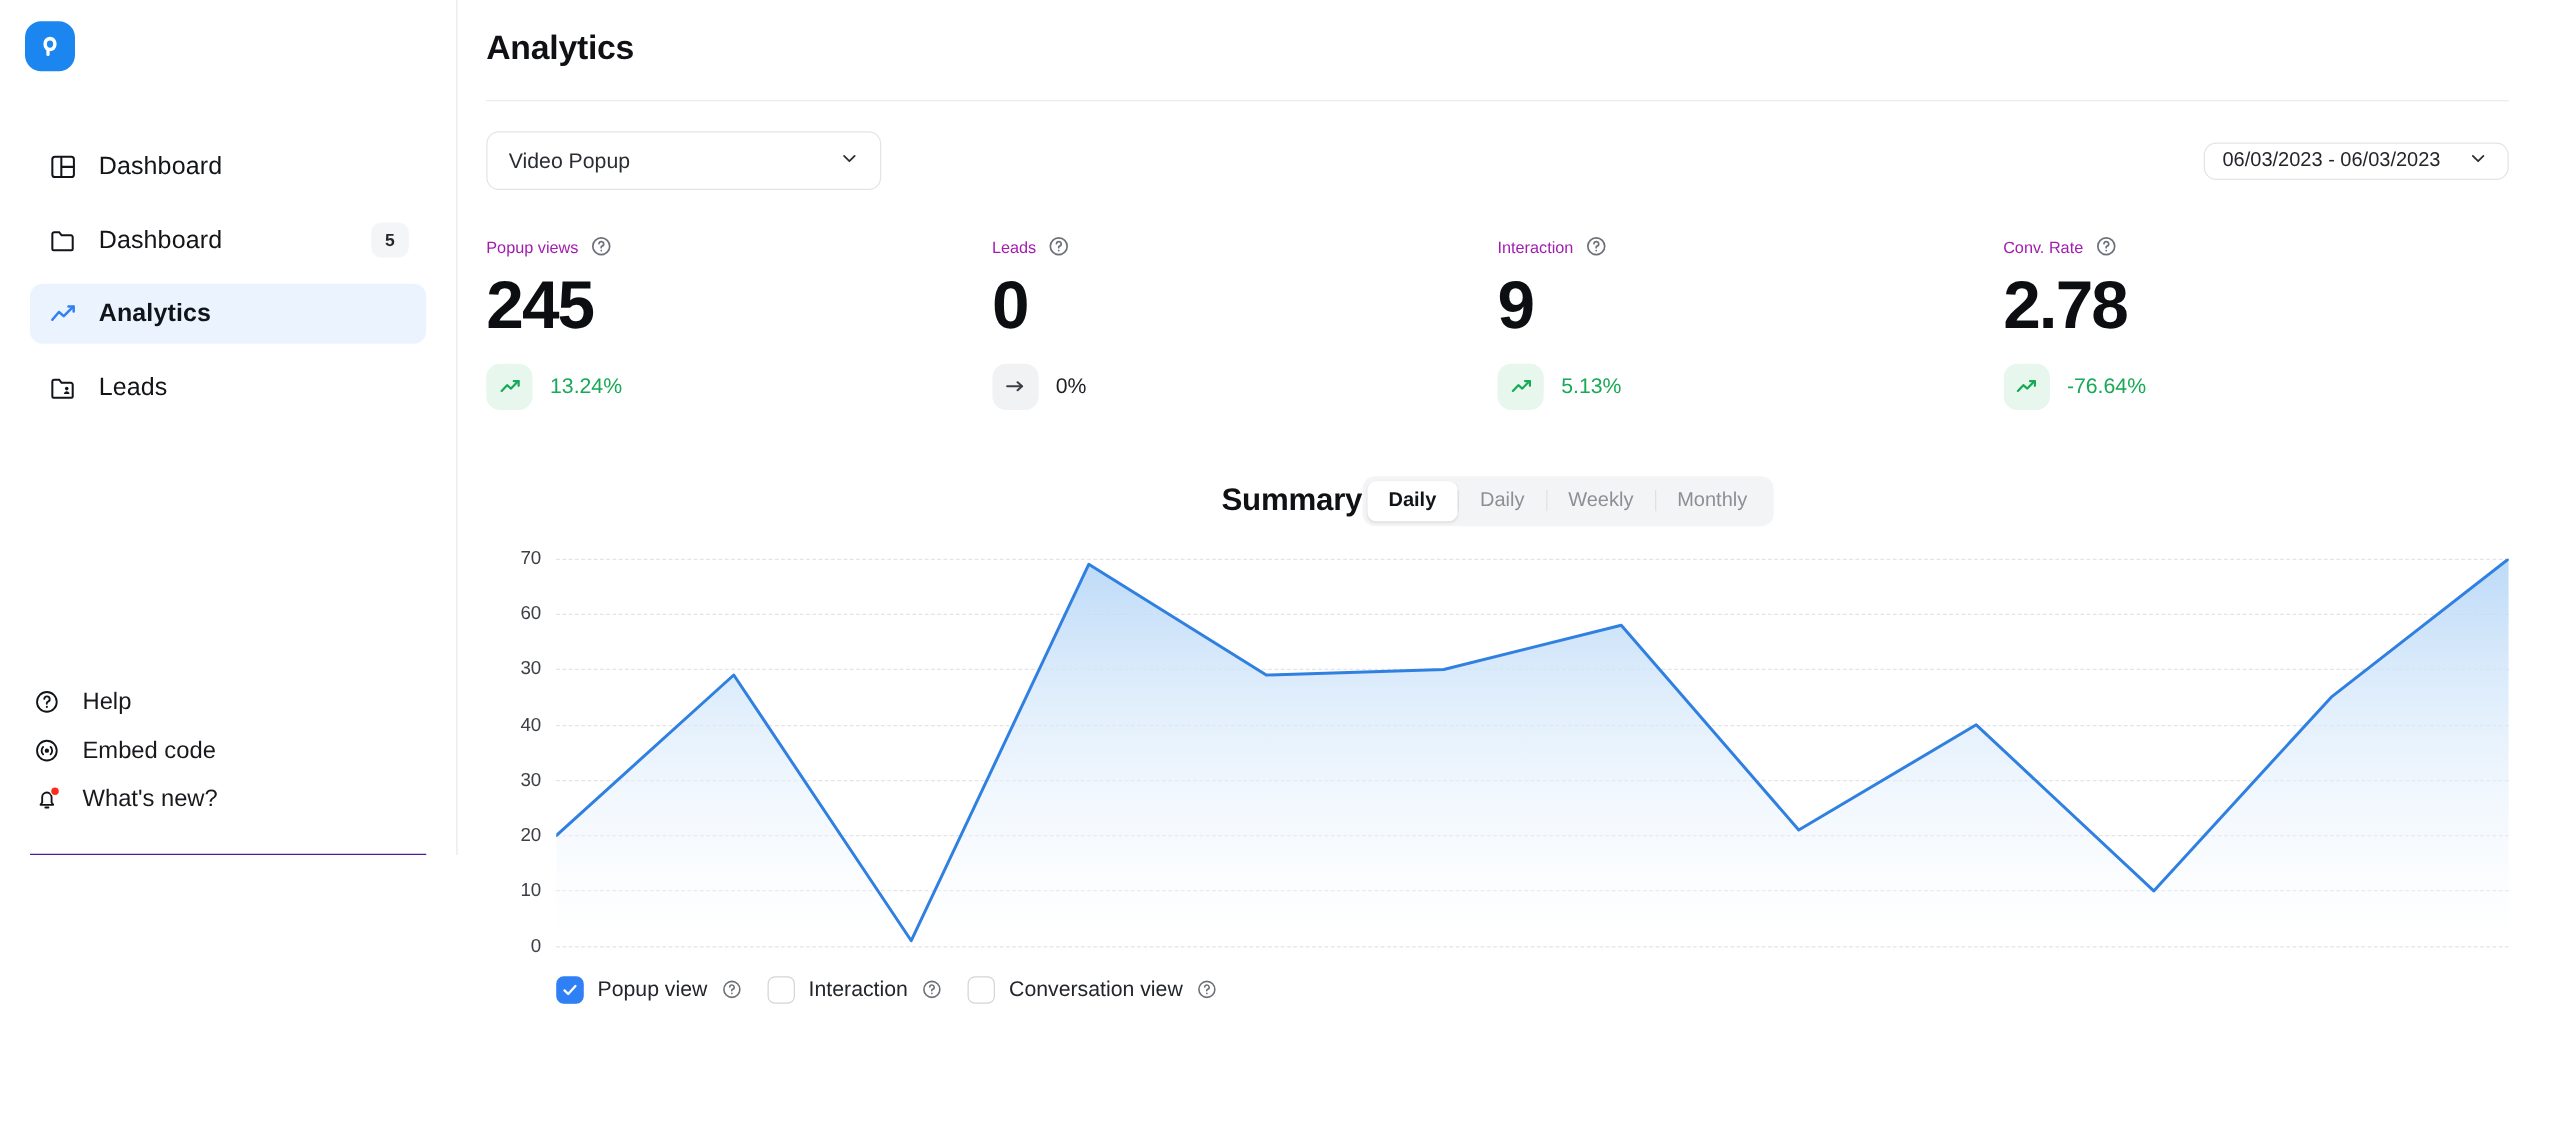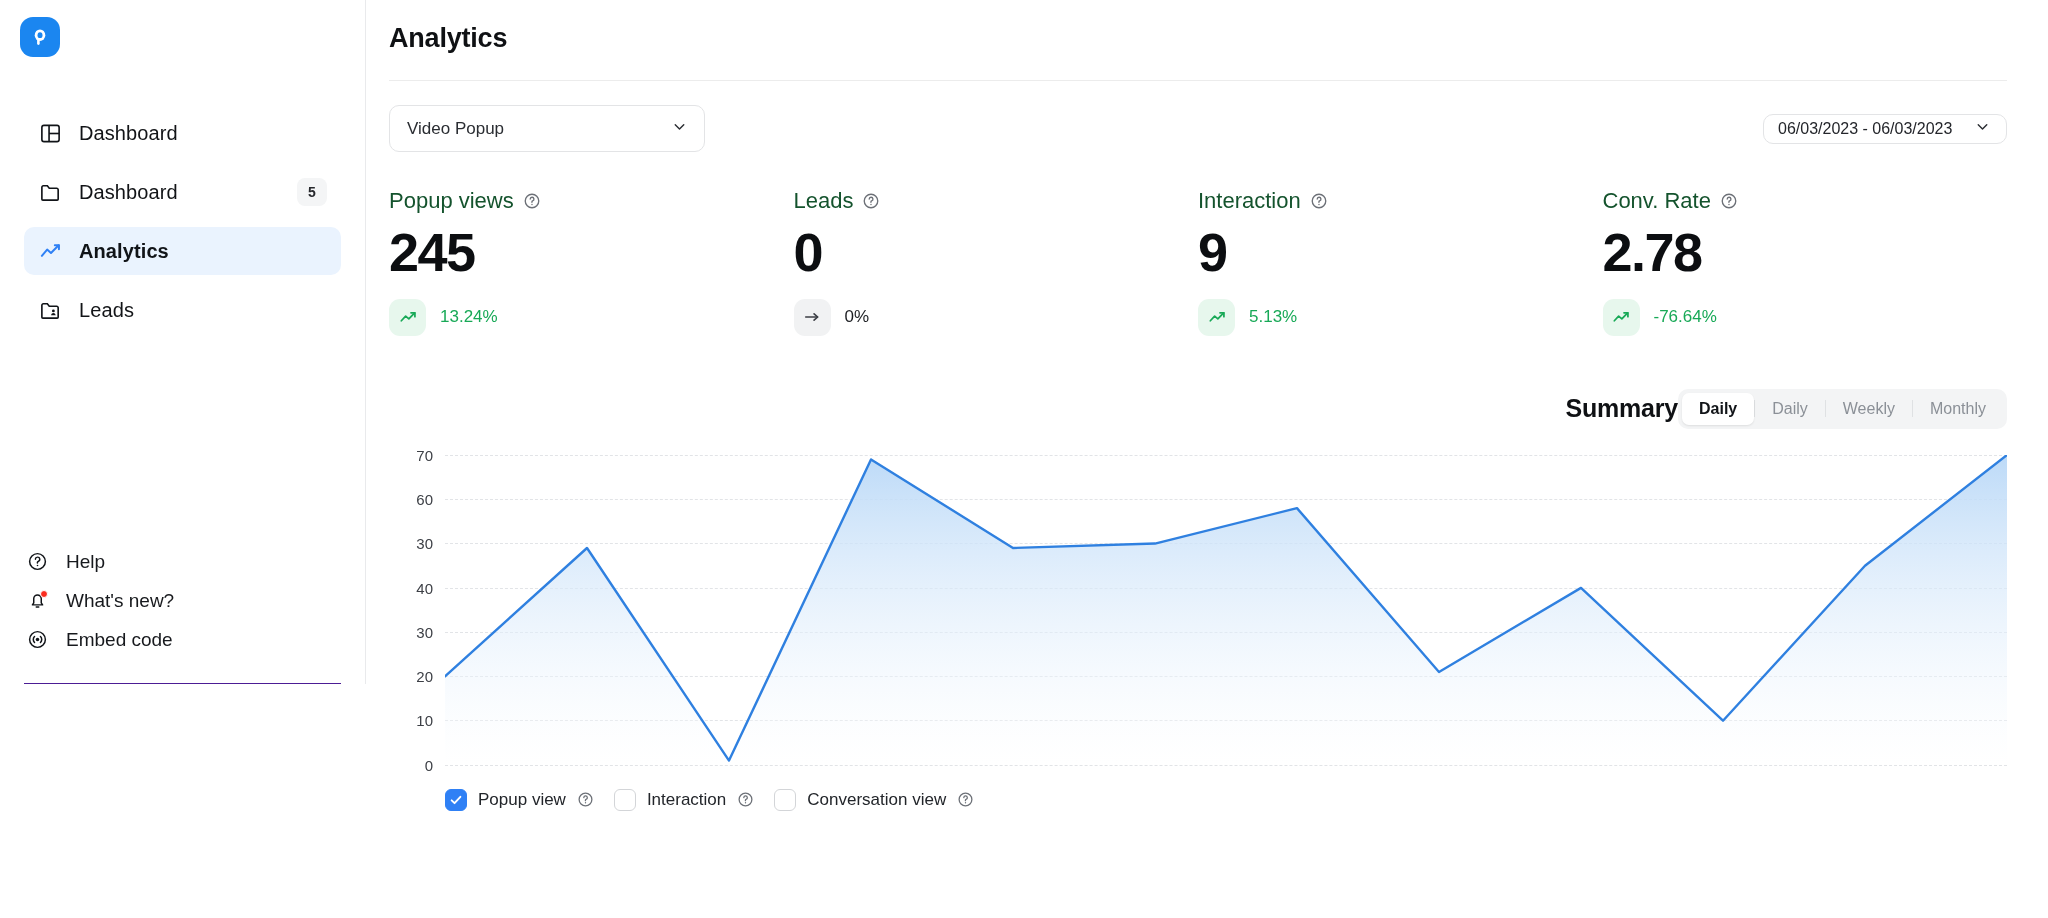--- a/index.html
+++ b/index.html
@@ -104,41 +104,41 @@
   }
   .date-box .caret { margin-left: auto; }
 
   
   .kpis {
     display: flex; padding: 36px 41px 0 23px;
   }
   .kpi { flex: 1 1 0; min-width: 0; }
   .kpi-head {
     display: flex; align-items: center; gap: 9px;
-    font-size: 22px; color: #14532d;
+    font-size: 13px; color: #a21caf;
   }
   .kpi-value {
     font-size: 54px; font-weight: bold; letter-spacing: -1.5px;
     color: #0c0e11; margin-top: 10px; line-height: 1.05;
   }
   .kpi-delta { display: flex; align-items: center; gap: 14px; margin-top: 18px; }
   .delta-chip {
     width: 37px; height: 37px; border-radius: 11px;
     display: flex; align-items: center; justify-content: center;
     flex: 0 0 37px;
   }
   .delta-chip.up { background: #e7f7ed; }
   .delta-chip.flat { background: #f1f2f3; }
   .delta-text { font-size: 17px; }
   .delta-text.up { color: #18a957; }
   .delta-text.flat { color: #1c1e22; }
 
   
   .summary-bar {
-    display: flex; align-items: center; justify-content: flex-end;
+    display: flex; align-items: center; justify-content: center;
     padding: 53px 41px 0 23px;
   }
   .summary-title { font-size: 25px; font-weight: bold; letter-spacing: -.2px; color: #0f1114; }
   .seg {
     display: flex; align-items: center;
     background: #f3f4f5; border-radius: 10px;
     padding: 4px; height: 40px;
   }
   .seg-item {
     position: relative;
@@ -265,39 +265,39 @@
               <circle cx="12" cy="12" r="9"></circle>
               <path d="M9.6 9.3a2.5 2.5 0 1 1 3.2 2.6c-.6.2-.9.7-.9 1.3v.5" stroke-linecap="round"></path>
               <circle cx="12" cy="16.6" r=".95" fill="#111418" stroke="none"></circle>
             </svg>
           </span>
           <span class="mini-label">Help</span>
         </div>
 
         <div class="mini-item">
           <span class="mini-icon">
-            <svg width="21" height="21" viewBox="0 0 24 24" fill="none" stroke="#111418" stroke-width="1.7" stroke-linecap="round" stroke-linejoin="round">
-              <path d="M6.2 17h11.6l-1.5-2.2V10a4.3 4.3 0 0 0-8.6 0v4.8z"></path>
-              <path d="M10.6 19.4h2.8"></path>
-            </svg>
-            <span class="dot-red"></span>
-          </span>
-          <span class="mini-label">What's new?</span>
-        </div>
-
-        <div class="mini-item">
-          <span class="mini-icon">
             <svg width="21" height="21" viewBox="0 0 24 24" fill="none" stroke="#111418" stroke-width="1.7">
               <circle cx="12" cy="12" r="9"></circle>
               <circle cx="12" cy="12" r="2" fill="#111418" stroke="none"></circle>
               <path d="M8.6 15.4a4.8 4.8 0 0 1 0-6.8" stroke-linecap="round"></path>
               <path d="M15.4 8.6a4.8 4.8 0 0 1 0 6.8" stroke-linecap="round"></path>
             </svg>
           </span>
           <span class="mini-label">Embed code</span>
+        </div>
+
+        <div class="mini-item">
+          <span class="mini-icon">
+            <svg width="21" height="21" viewBox="0 0 24 24" fill="none" stroke="#111418" stroke-width="1.7" stroke-linecap="round" stroke-linejoin="round">
+              <path d="M6.2 17h11.6l-1.5-2.2V10a4.3 4.3 0 0 0-8.6 0v4.8z"></path>
+              <path d="M10.6 19.4h2.8"></path>
+            </svg>
+            <span class="dot-red"></span>
+          </span>
+          <span class="mini-label">What's new?</span>
         </div>
 
       </div>
     </div>
 
   </aside>
 
   <main class="main">
 
     <h1 class="page-title">Analytics</h1>

